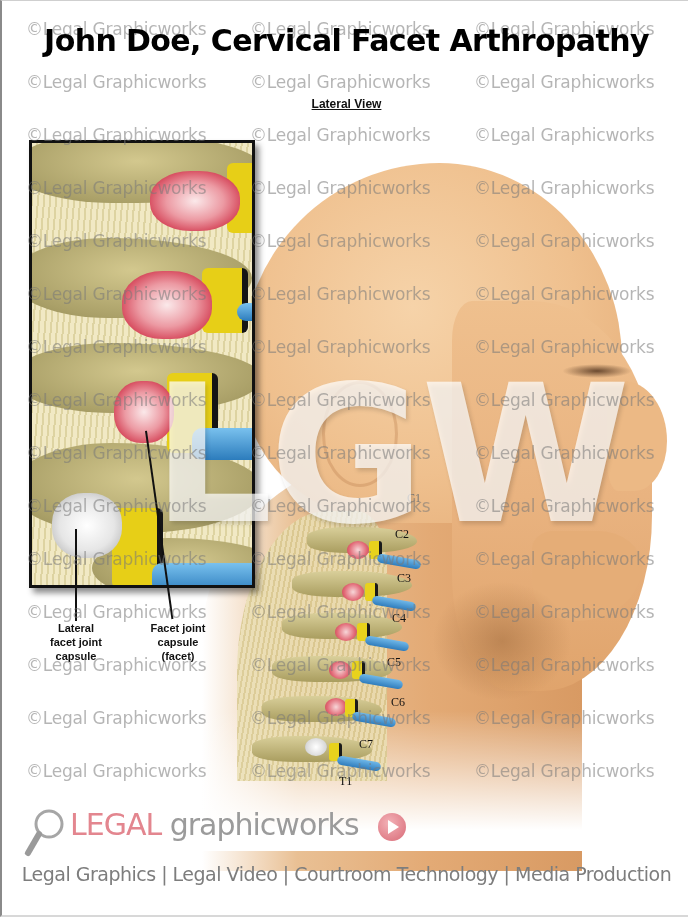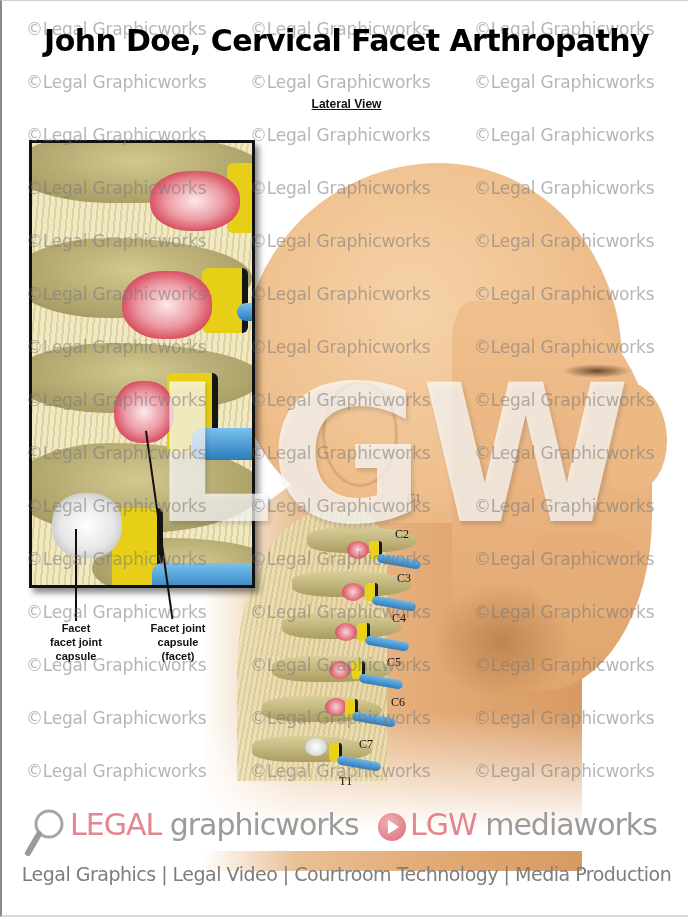--- a/index.html
+++ b/index.html
@@ -144,21 +144,21 @@
     <div class="icap" style="left:118px;top:28px;width:90px;height:60px;"></div>
     <div class="icap" style="left:90px;top:128px;width:90px;height:68px;"></div>
     <div class="icap" style="left:82px;top:238px;width:60px;height:62px;"></div>
     <div class="icap normal" style="left:20px;top:350px;width:70px;height:65px;"></div>
   </div>
 
   <div class="leader" style="left:73px;top:528px;height:92px;"></div>
   <div class="leader" style="left:143px;top:430px;height:190px;transform:rotate(-8deg);"></div>
 
   <div class="callout" style="left:38px;top:620px;width:72px;">
-    <div>Facet</div>
+    <div>Lateral</div>
     <div>facet joint</div>
     <div>capsule</div>
   </div>
   <div class="callout" style="left:140px;top:620px;width:72px;">
     <div>Facet joint</div>
     <div>capsule</div>
     <div>(facet)</div>
   </div>
 
   <div class="lgw-big">LGW</div>
@@ -217,19 +217,15 @@
   <div class="logo-row">
     <svg class="mag" viewBox="0 0 42 52">
       <circle cx="25" cy="17" r="13" fill="none" stroke="#a6a6a6" stroke-width="3"></circle>
       <line x1="15" y1="27" x2="4" y2="46" stroke="#9a9a9a" stroke-width="6" stroke-linecap="round"></line>
     </svg>
     <div class="logo1">
       <span class="logo-pink">LEGAL</span>
       <span class="logo-grey">graphicworks</span>
     </div>
     <div class="play"></div>
-    <div class="logo2">
-      <span class="logo-pink">LGW</span>
-      <span class="logo-grey">mediaworks</span>
-    </div>
   </div>
   <div class="tagline">Legal Graphics | Legal Video | Courtroom Technology | Media Production</div>
 </div>
 
 </body></html>

